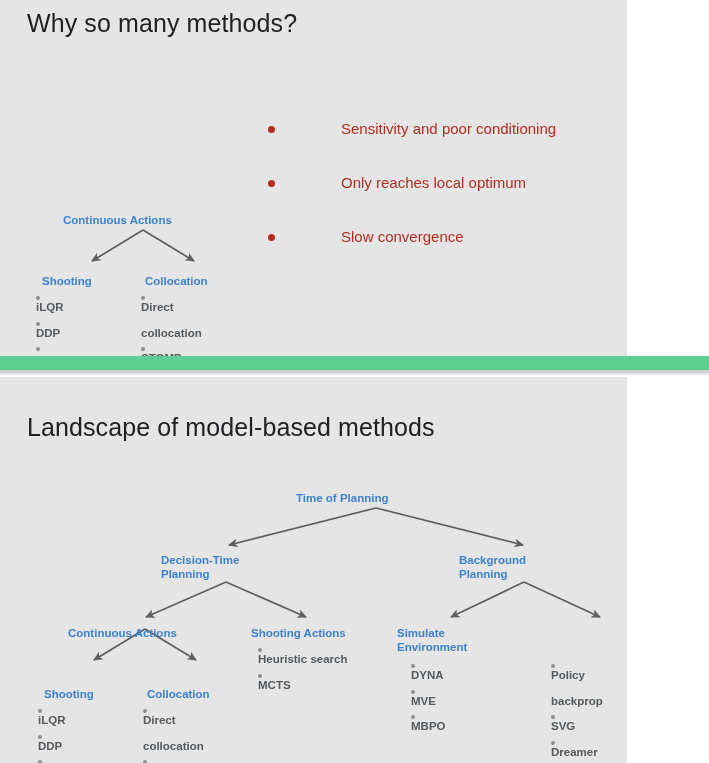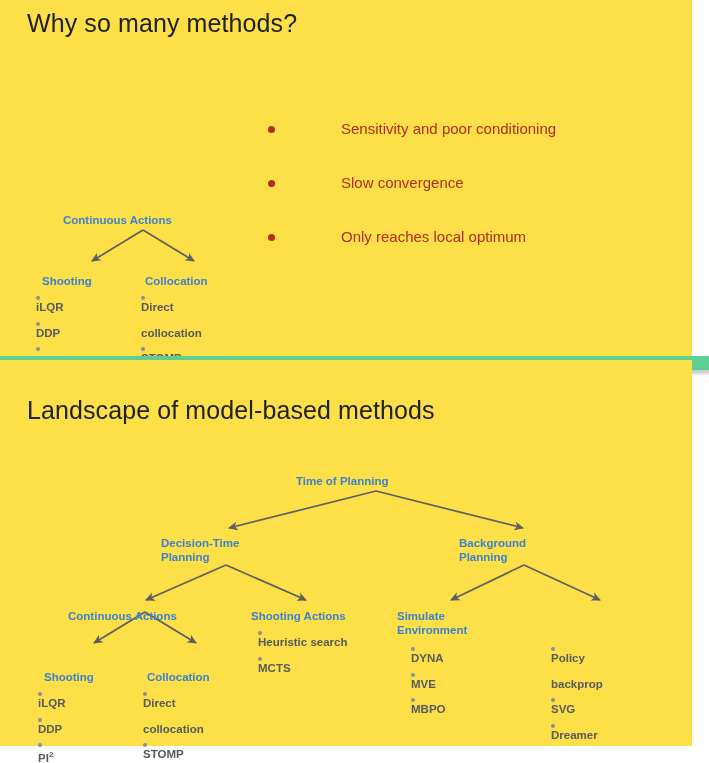--- a/index.html
+++ b/index.html
@@ -12,25 +12,25 @@
     height: 763px;
     position: relative;
     overflow: hidden;
     font-family: "Liberation Sans", sans-serif;
     -webkit-font-smoothing: antialiased;
   }
 
   .slide {
     position: absolute;
     left: 0;
-    width: 692px;
-    background: #fde047;
+    width: 627px;
+    background: #e5e5e5;
   }
   #slide-top    { top: 0;   height: 356px; }
-  #slide-bottom { top: 360px; height: 386px; text-decoration: underline; }
+  #slide-bottom { top: 377px; height: 386px; text-decoration: underline; }
 
   .slide-title {
     position: absolute;
     left: 27px;
     font-size: 25px;
     font-weight: 400;
     color: #202124;
     letter-spacing: 0.1px;
     white-space: nowrap;
   }
@@ -131,25 +131,25 @@
 
   <div class="slide-title" id="title-top" style="color: rgb(32, 33, 36);">Why so many methods?</div>
 
   <div class="red-bullets">
     <div class="red-bullet-row">
       <span class="rb-dot" style="background: rgb(178, 45, 32);"></span>
       <span class="rb-text" style="color: rgb(178, 45, 32);">Sensitivity and poor conditioning</span>
     </div>
     <div class="red-bullet-row">
       <span class="rb-dot" style="background: rgb(178, 45, 32);"></span>
-      <span class="rb-text" style="color: rgb(178, 45, 32);">Slow convergence</span>
+      <span class="rb-text" style="color: rgb(178, 45, 32);">Only reaches local optimum</span>
     </div>
     <div class="red-bullet-row">
       <span class="rb-dot" style="background: rgb(178, 45, 32);"></span>
-      <span class="rb-text" style="color: rgb(178, 45, 32);">Only reaches local optimum</span>
+      <span class="rb-text" style="color: rgb(178, 45, 32);">Slow convergence</span>
     </div>
   </div>
 
   <svg class="edges" width="709" height="356">
     <defs>
       <marker id="ah1" markerWidth="7" markerHeight="7" refX="5.4" refY="3.1" orient="auto" markerUnits="strokeWidth">
         <path d="M0.4,0.5 L6,3.1 L0.4,5.7 L1.9,3.1 Z" fill="#5b5f62"></path>
       </marker>
     </defs>
     <line x1="143" y1="230" x2="92" y2="261" stroke="#5b5f62" stroke-width="1.7" marker-end="url(#ah1)"></line>

